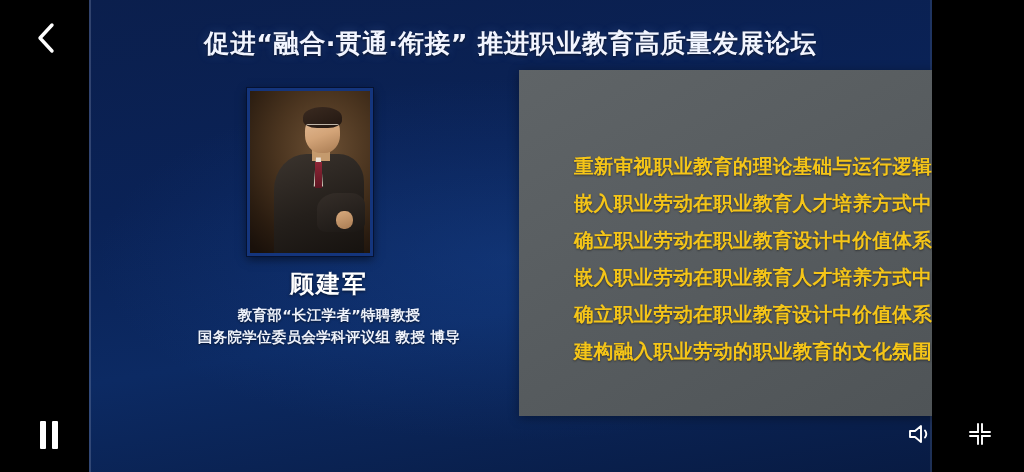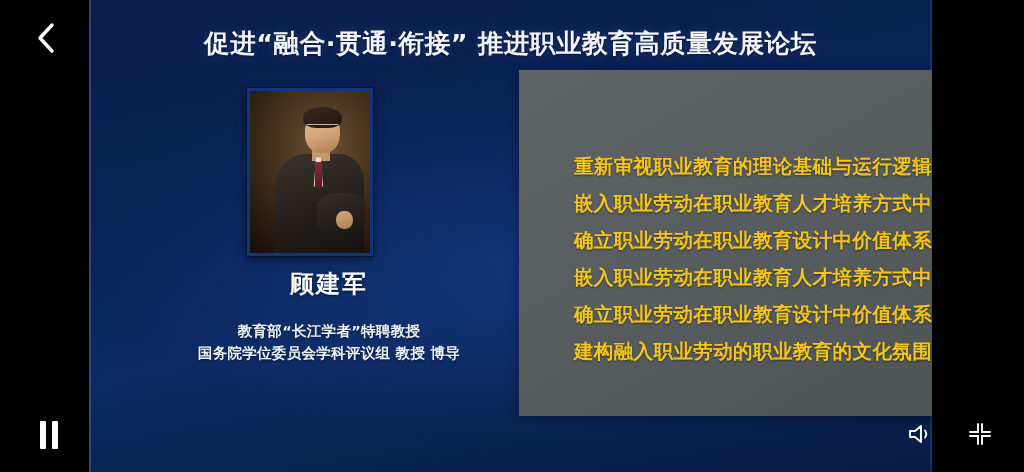--- a/index.html
+++ b/index.html
@@ -45,21 +45,21 @@
   .p-tie{position:absolute;left:54.5%;top:44%;width:5.5%;height:16%;
         background:linear-gradient(180deg,#8e2636 0%,#5e1622 100%);}
   .p-arm{position:absolute;left:56%;top:63%;width:40%;height:24%;border-radius:42% 30% 24% 20%;
         background:linear-gradient(160deg,#352e29 0%,#1b1714 100%);}
   .p-hand{position:absolute;left:72%;top:74%;width:14%;height:11%;border-radius:46%;
         background:linear-gradient(160deg,#d9ab7e 0%,#a87b52 100%);}
 
   #speaker-name{position:absolute;left:0;top:180px;width:360px;text-align:center;
         color:#ffffff;font-size:24px;font-weight:bold;letter-spacing:2px;
         text-shadow:0 1px 3px rgba(0,0,0,.6);}
-  #credentials{position:absolute;left:0;top:232px;width:360px;text-align:center;}
+  #credentials{position:absolute;left:0;top:216px;width:360px;text-align:center;}
   .cred-line{color:#eef2fb;font-size:14.5px;font-weight:bold;line-height:22px;
         letter-spacing:.3px;text-shadow:0 1px 2px rgba(0,0,0,.55);white-space:nowrap;}
 
   
   #content-panel{position:absolute;left:430px;top:70px;width:468px;height:346px;
         background:linear-gradient(150deg,#5f6467 0%,#575c5f 48%,#4e5356 100%);
         box-shadow:0 2px 10px rgba(0,0,0,.35);}
   #bullet-list{position:absolute;left:0;top:78px;width:468px;}
   .bullet{color:#f5c518;font-size:19.5px;font-weight:bold;line-height:37px;
         text-align:center;letter-spacing:.4px;white-space:nowrap;

